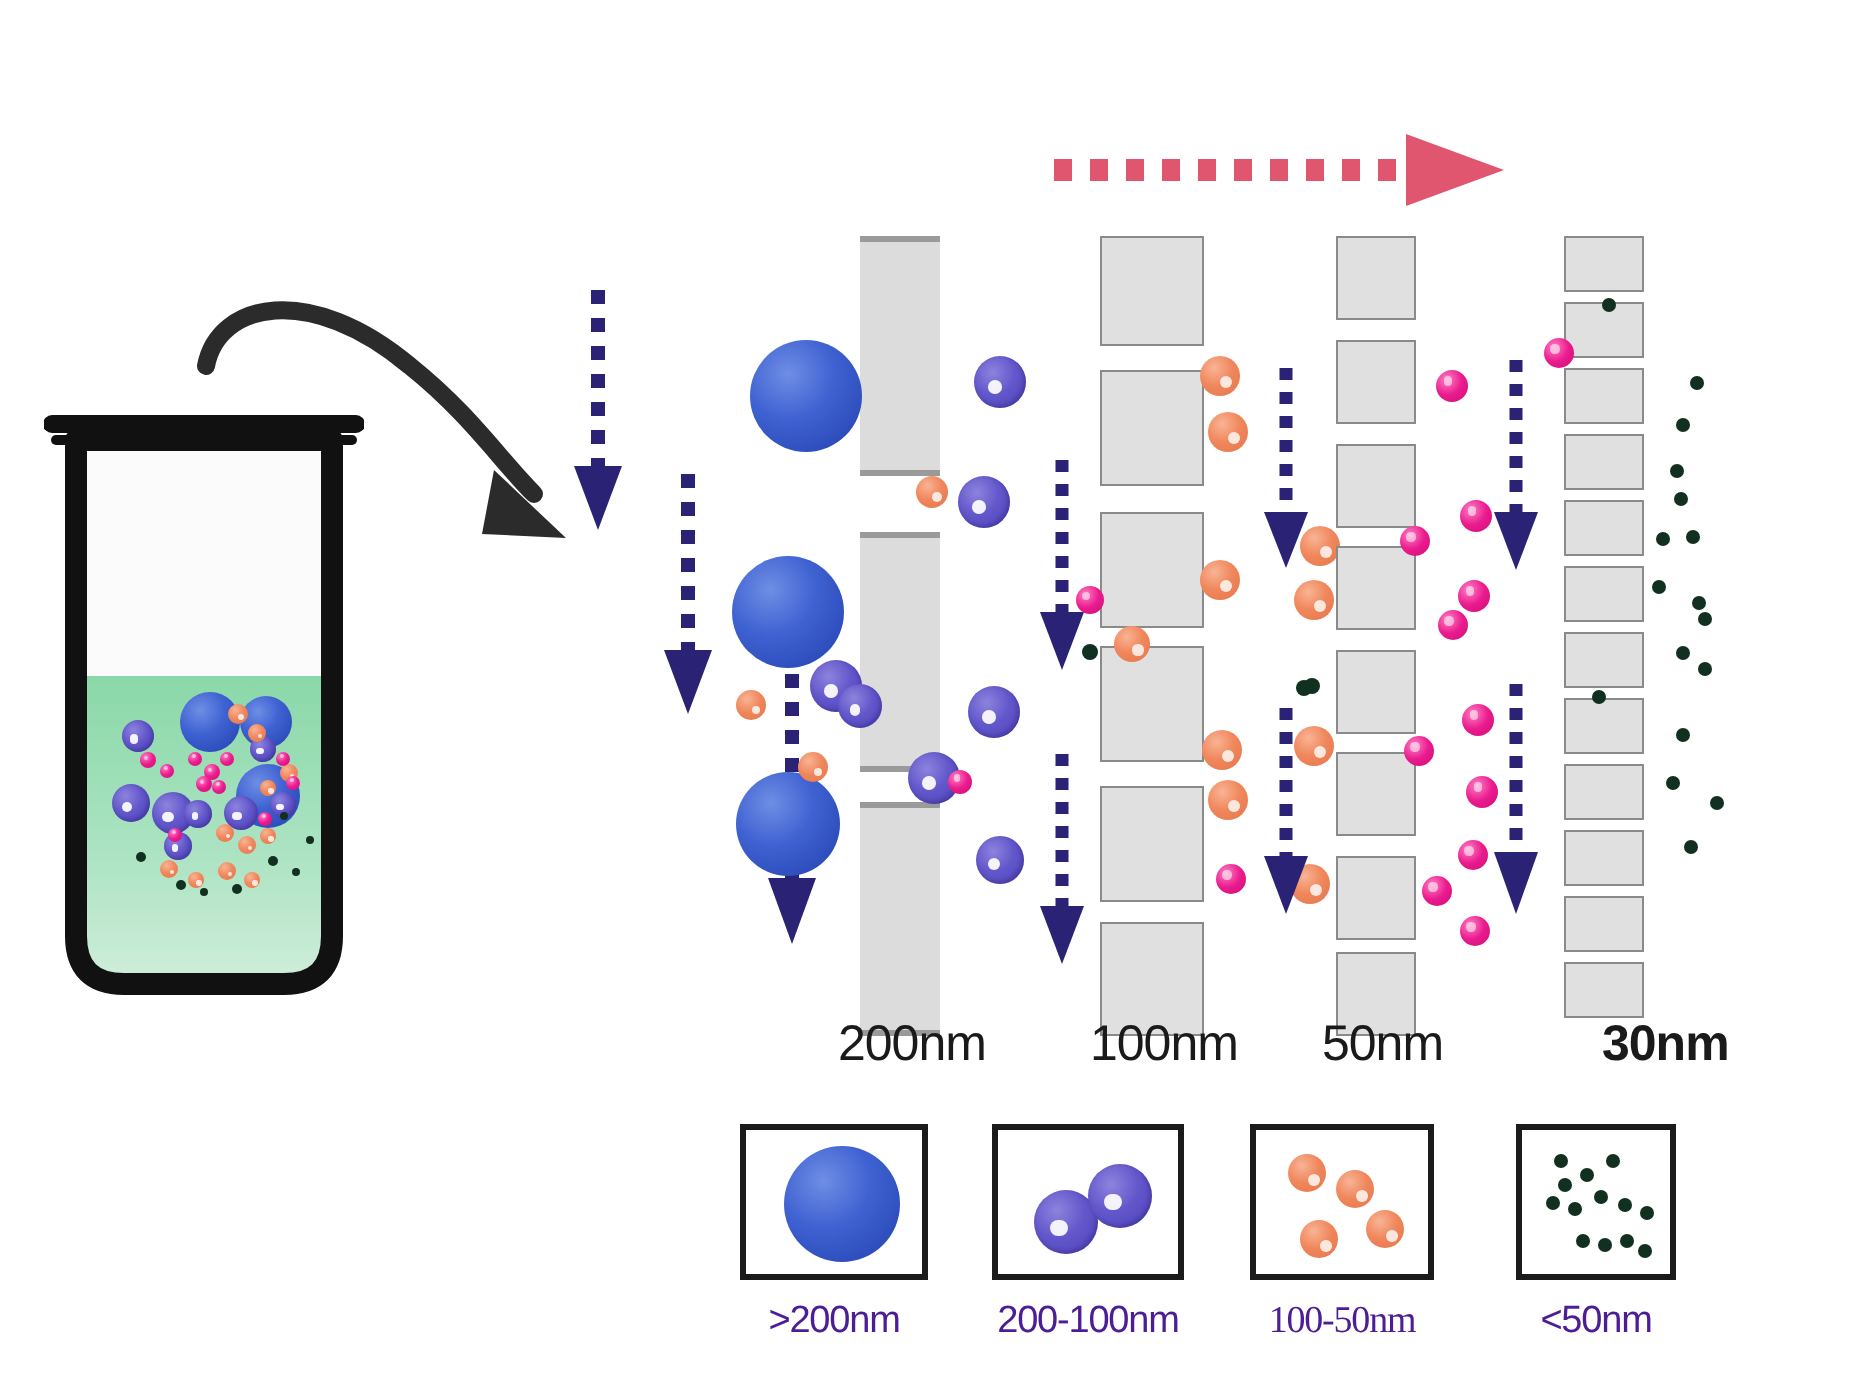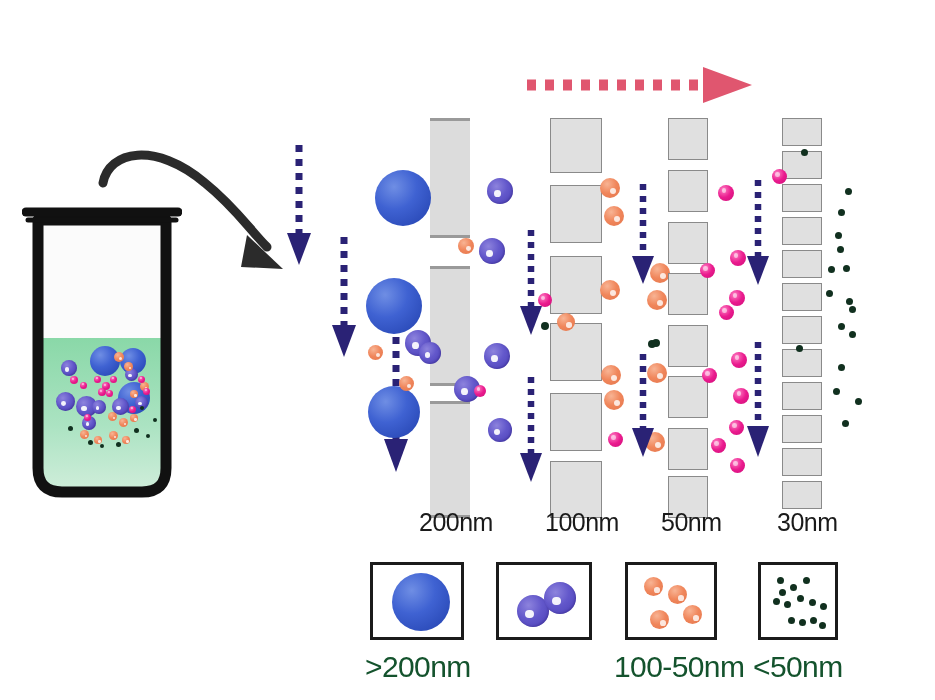--- a/index.html
+++ b/index.html
@@ -75,22 +75,22 @@
 
   
   .navyarrow{position:absolute;}
 
   
   #legendRow{position:absolute;left:365px;top:562px;width:540px;height:130px;}
   .lgbox{
     position:absolute;border:3.5px solid #1b1b1b;background:#fff;box-sizing:border-box;
   }
   .lglabel{
-    position:absolute;font-size:30px;color:#14532d;letter-spacing:-0.6px;
-    white-space:nowrap;
+    position:absolute;font-size:19px;color:#4c1d95;letter-spacing:-0.6px;
+    white-space:nowrap;text-align:center;
   }
 </style>
 </head>
 <body>
 
 <div id="stage">
 
 
   <div class="abs" id="flowArrow">
     <svg width="230" height="38" viewBox="0 0 230 38">
@@ -314,21 +314,21 @@
     <div class="blk thin" style="left:0;top:99px;width:40px;height:28px;"></div>
     <div class="blk thin" style="left:0;top:132px;width:40px;height:28px;"></div>
     <div class="blk thin" style="left:0;top:165px;width:40px;height:28px;"></div>
     <div class="blk thin" style="left:0;top:198px;width:40px;height:28px;"></div>
     <div class="blk thin" style="left:0;top:231px;width:40px;height:28px;"></div>
     <div class="blk thin" style="left:0;top:264px;width:40px;height:28px;"></div>
     <div class="blk thin" style="left:0;top:297px;width:40px;height:28px;"></div>
     <div class="blk thin" style="left:0;top:330px;width:40px;height:28px;"></div>
     <div class="blk thin" style="left:0;top:363px;width:40px;height:28px;"></div>
   </div>
-  <div class="memlabel" style="left:777px;top:508px;">30nm</div>
+  <div class="memlabel" style="left:801px;top:508px;font-weight:bold;">30nm</div>
 
   <div class="abs navyarrow" style="left:745px;top:178px;width:26px;height:110px;">
     <svg width="26" height="110" viewBox="0 0 26 110">
       <line x1="13" y1="2" x2="13" y2="80" stroke="#2a2275" stroke-width="6.5" stroke-dasharray="6 6"></line>
       <polygon points="2,78 24,78 13,107" fill="#2a2275"></polygon>
     </svg>
   </div>
   <div class="abs navyarrow" style="left:745px;top:340px;width:26px;height:120px;">
     <svg width="26" height="120" viewBox="0 0 26 120">
       <line x1="13" y1="2" x2="13" y2="88" stroke="#2a2275" stroke-width="6.5" stroke-dasharray="6 6"></line>
@@ -361,28 +361,29 @@
 
     <div class="lgbox" style="left:5px;top:0;width:94px;height:78px;">
       <div class="p p-blue" style="left:19px;top:8px;width:58px;height:58px;"></div>
     </div>
     <div class="lglabel" style="left:0;top:88px;width:104px;">&gt;200nm</div>
 
     <div class="lgbox" style="left:131px;top:0;width:96px;height:78px;">
       <div class="p p-purple" style="left:18px;top:30px;width:32px;height:32px;"></div>
       <div class="p p-purple" style="left:45px;top:17px;width:32px;height:32px;"></div>
     </div>
+    <div class="lglabel" style="left:122px;top:88px;width:114px;">200-100nm</div>
 
     <div class="lgbox" style="left:260px;top:0;width:92px;height:78px;">
       <div class="p p-orange" style="left:16px;top:12px;width:19px;height:19px;"></div>
       <div class="p p-orange" style="left:40px;top:20px;width:19px;height:19px;"></div>
       <div class="p p-orange" style="left:22px;top:45px;width:19px;height:19px;"></div>
       <div class="p p-orange" style="left:55px;top:40px;width:19px;height:19px;"></div>
     </div>
-    <div class="lglabel" style="left:249px;top:88px;width:114px;">100-50nm</div>
+    <div class="lglabel" style="left:249px;top:88px;width:114px;font-family:Liberation Serif, serif;">100-50nm</div>
 
     <div class="lgbox" style="left:393px;top:0;width:80px;height:78px;">
       <div class="p p-dot" style="left:16px;top:12px;width:7px;height:7px;"></div>
       <div class="p p-dot" style="left:29px;top:19px;width:7px;height:7px;"></div>
       <div class="p p-dot" style="left:42px;top:12px;width:7px;height:7px;"></div>
       <div class="p p-dot" style="left:12px;top:33px;width:7px;height:7px;"></div>
       <div class="p p-dot" style="left:23px;top:36px;width:7px;height:7px;"></div>
       <div class="p p-dot" style="left:36px;top:30px;width:7px;height:7px;"></div>
       <div class="p p-dot" style="left:48px;top:34px;width:7px;height:7px;"></div>
       <div class="p p-dot" style="left:59px;top:38px;width:7px;height:7px;"></div>

